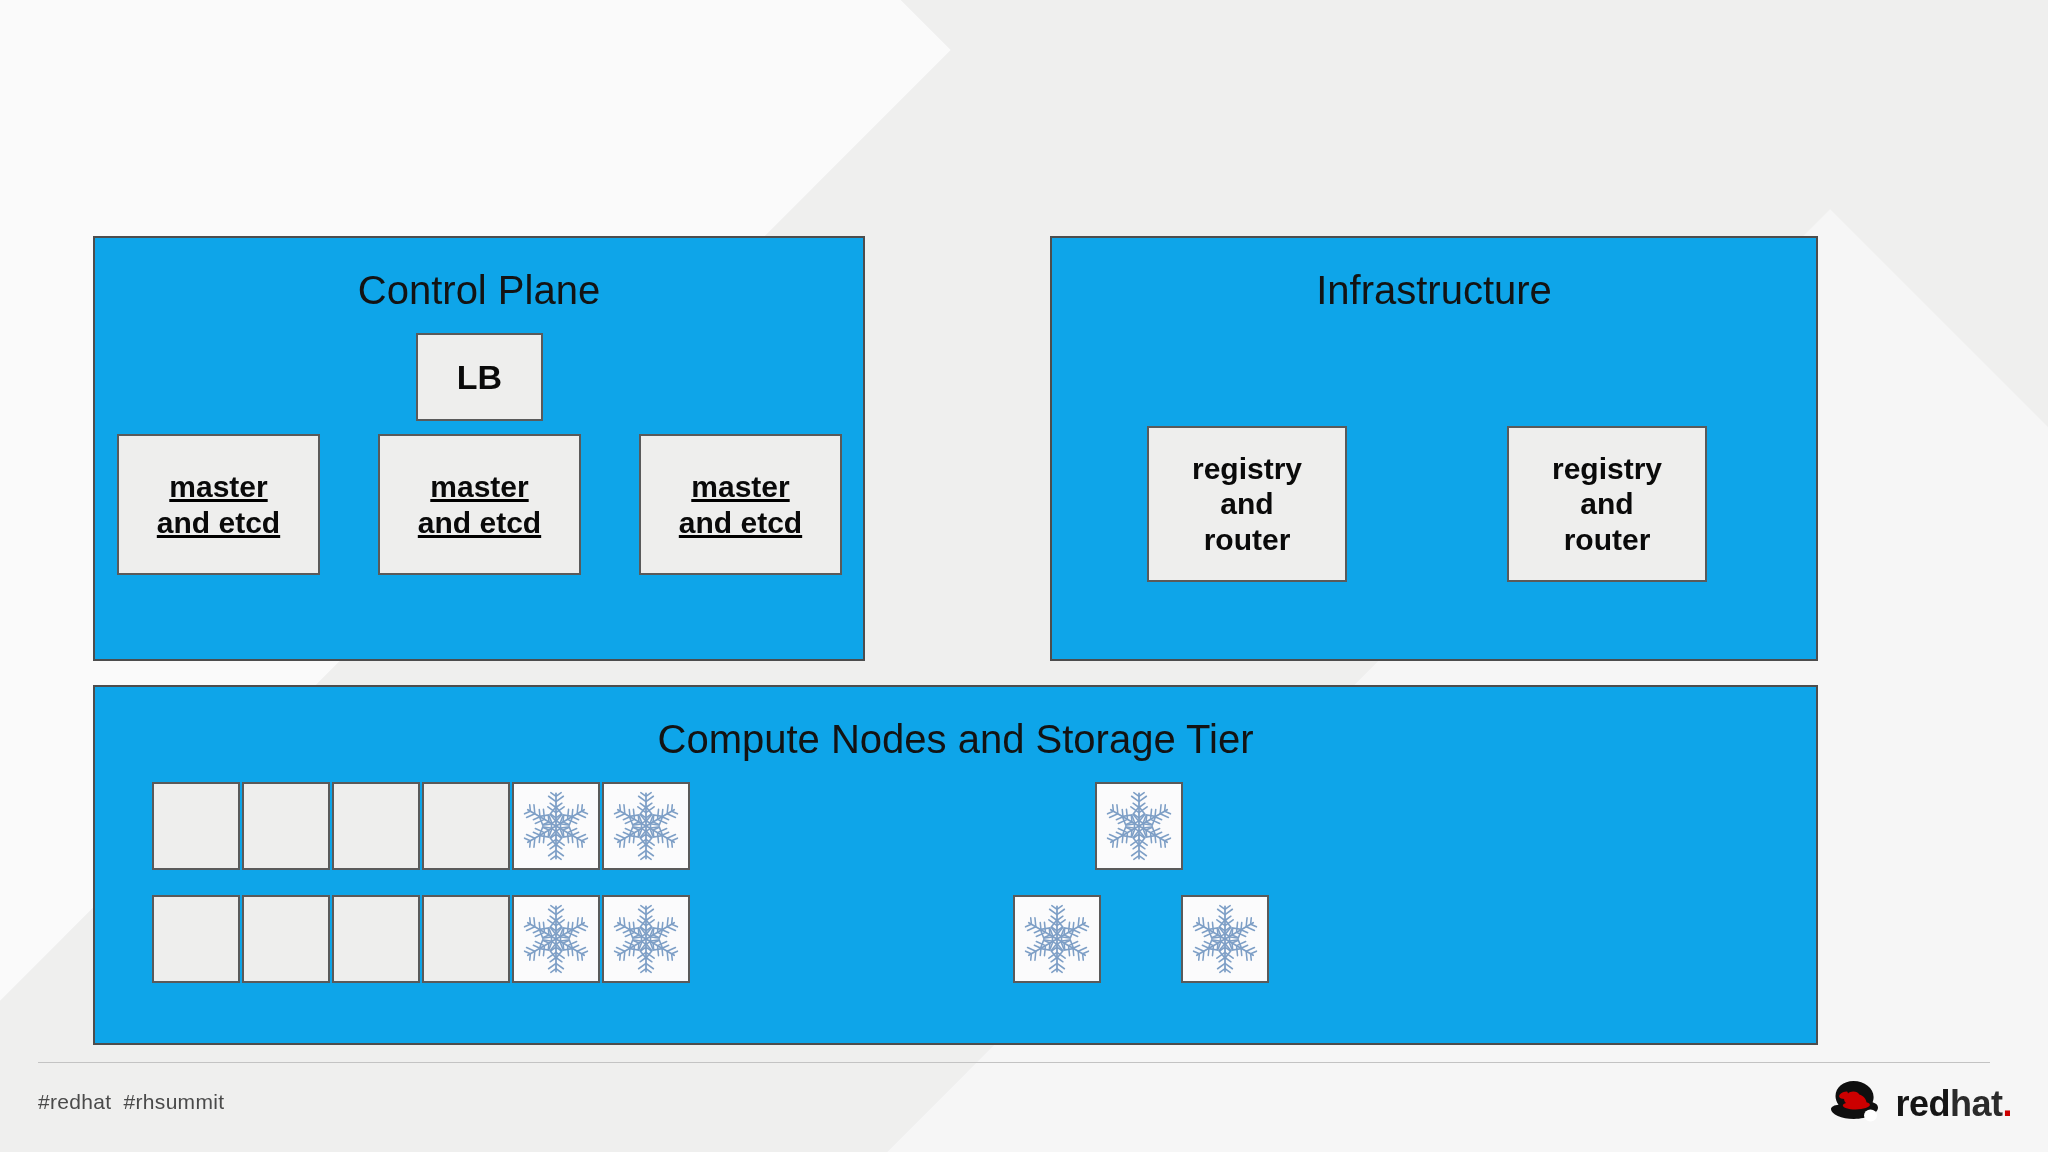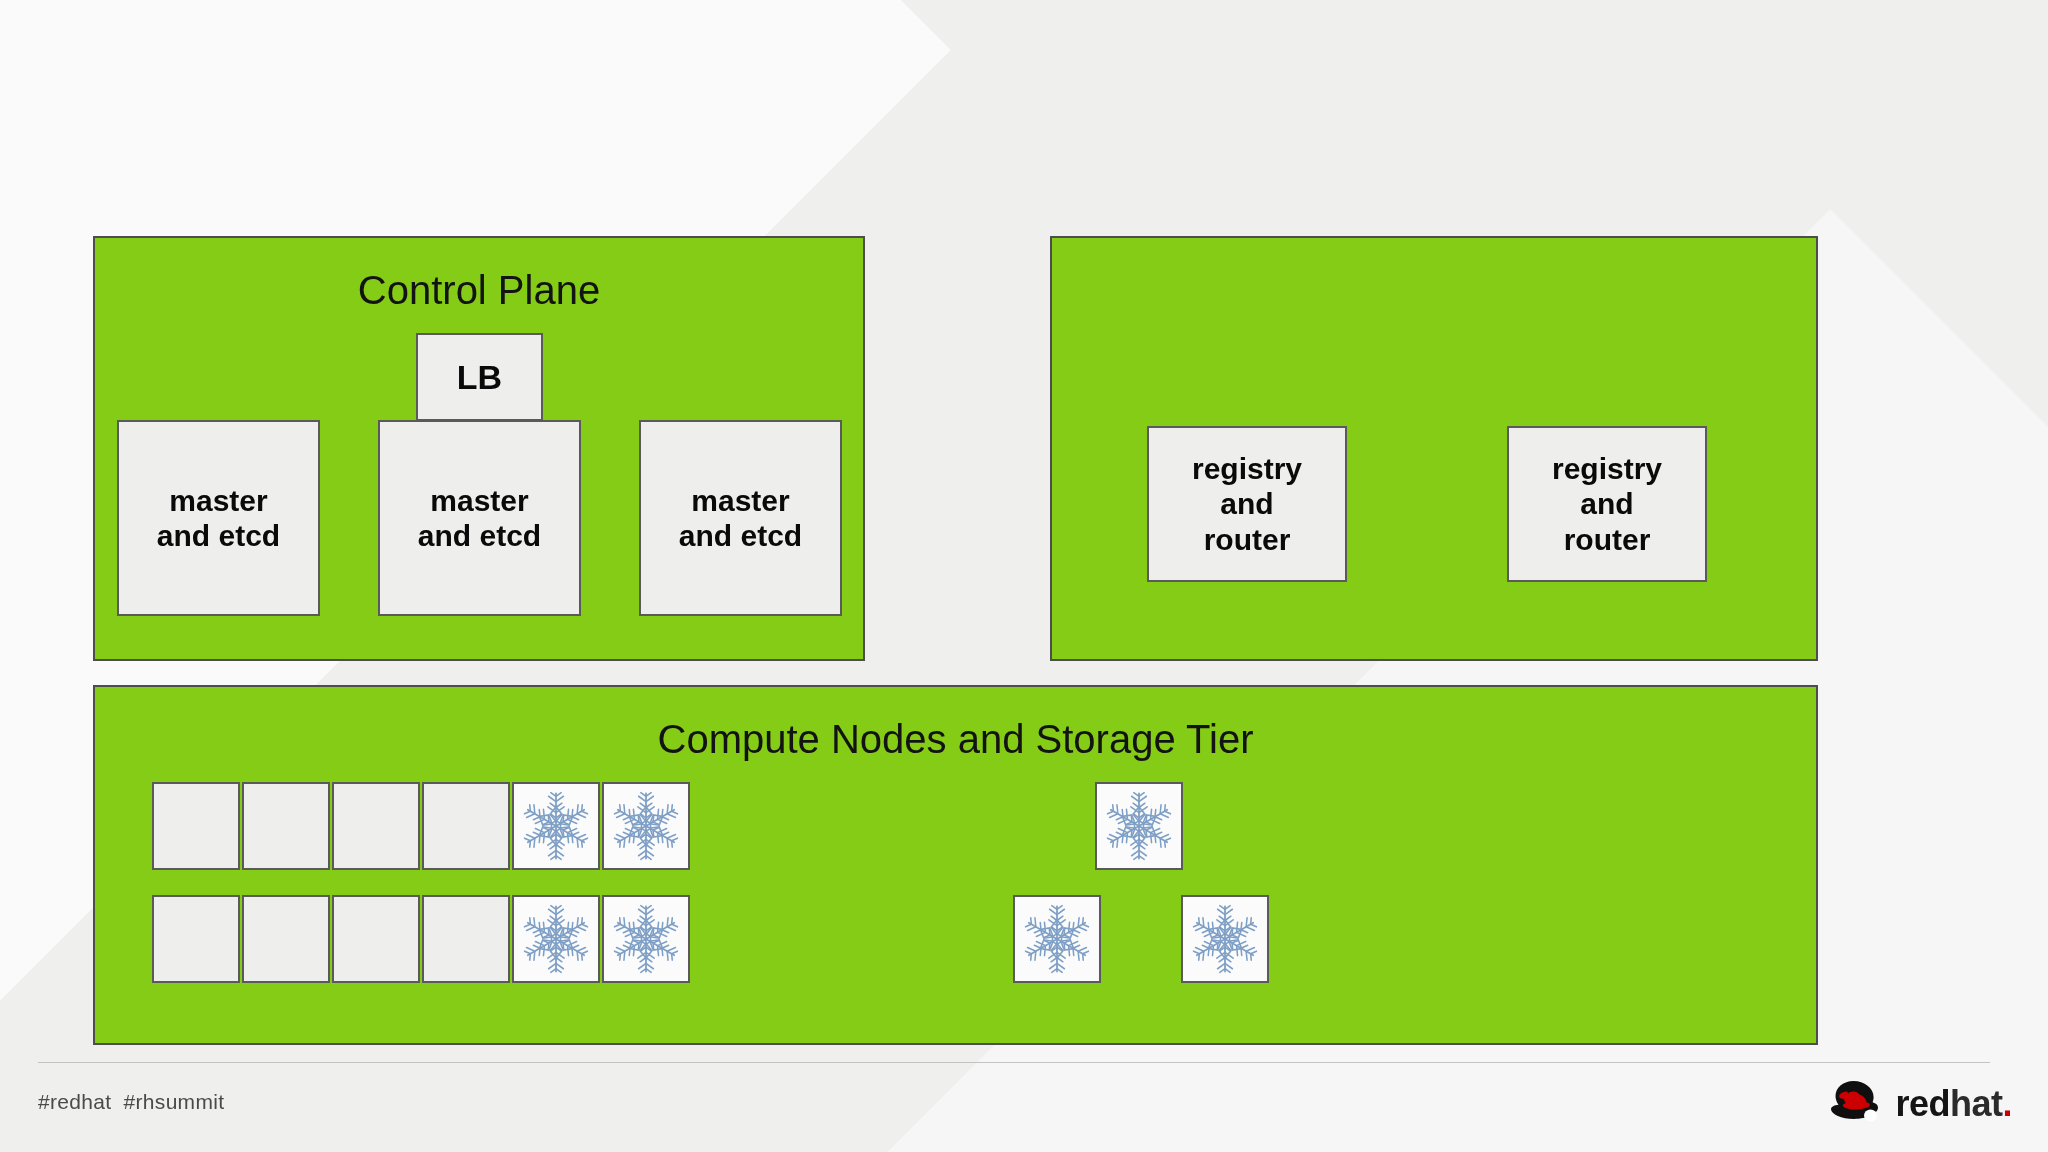--- a/index.html
+++ b/index.html
@@ -67,21 +67,21 @@
     color: #0b0b0b;
     letter-spacing: -0.5px;
     white-space: nowrap;
     font-stretch: condensed;
   }
 
   
   .group-box {
     position: absolute;
     border: 2px solid #4d4d4d;
-    background: #84cc16;
+    background: #0ea5e9;
     box-sizing: border-box;
   }
   .group-title {
     position: absolute;
     left: 0;
     right: 0;
     text-align: center;
     font-size: 40px;
     font-weight: 400;
     color: #131313;
@@ -119,21 +119,21 @@
   
   #lb-box {
     left: 321px;
     top: 95px;
     width: 127px;
     height: 88px;
   }
   #lb-box .node-label { font-size: 34px; }
 
   
-  .master-box { top: 182px; width: 203px; height: 196px; }
+  .master-box { top: 196px; width: 203px; height: 141px; text-decoration: underline; }
   #master-1 { left: 22px; }
   #master-2 { left: 283px; }
   #master-3 { left: 544px; }
 
   
   .registry-box { top: 188px; width: 200px; height: 156px; }
   #registry-1 { left: 95px; }
   #registry-2 { left: 455px; }
 
   
@@ -223,20 +223,21 @@
       </div>
       <div id="master-2" class="node-box master-box">
         <span class="node-label">master<br>and etcd</span>
       </div>
       <div id="master-3" class="node-box master-box">
         <span class="node-label">master<br>and etcd</span>
       </div>
     </div>
 
     <div id="infrastructure-box" class="group-box">
+      <div id="infrastructure-title" class="group-title">Infrastructure</div>
 
       <div id="registry-1" class="node-box registry-box">
         <span class="node-label">registry<br>and<br>router</span>
       </div>
       <div id="registry-2" class="node-box registry-box">
         <span class="node-label">registry<br>and<br>router</span>
       </div>
     </div>
 
     <div id="compute-box" class="group-box">

